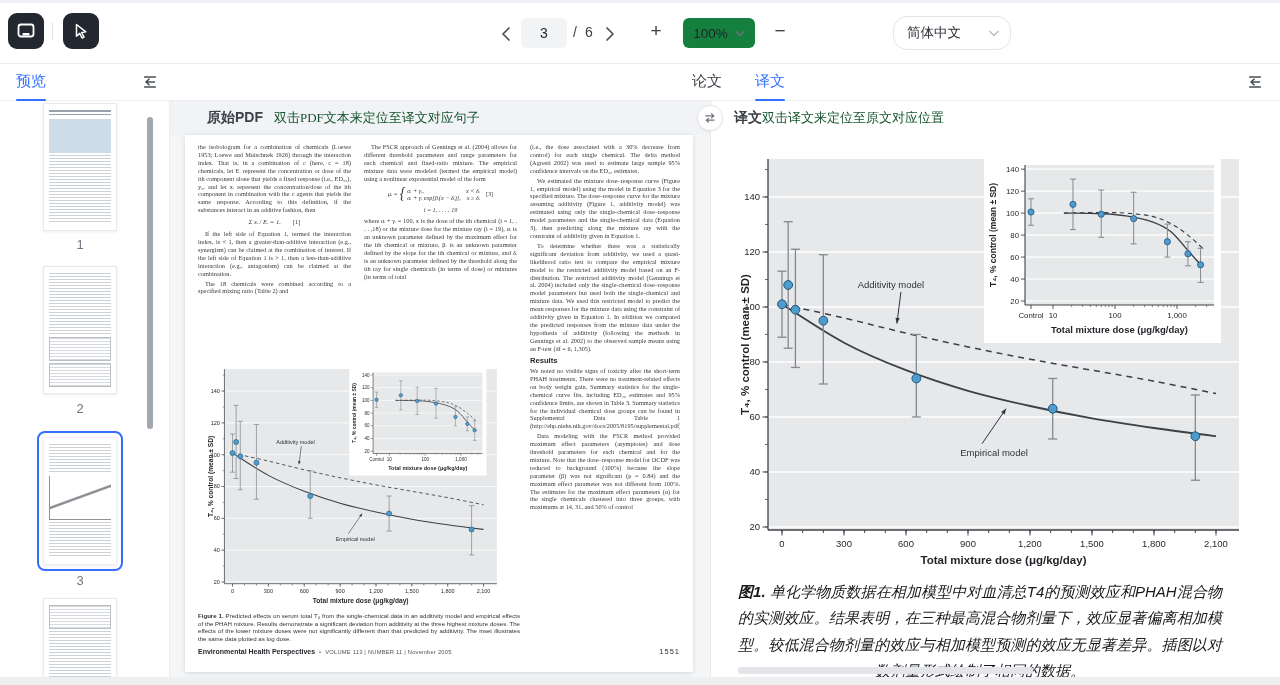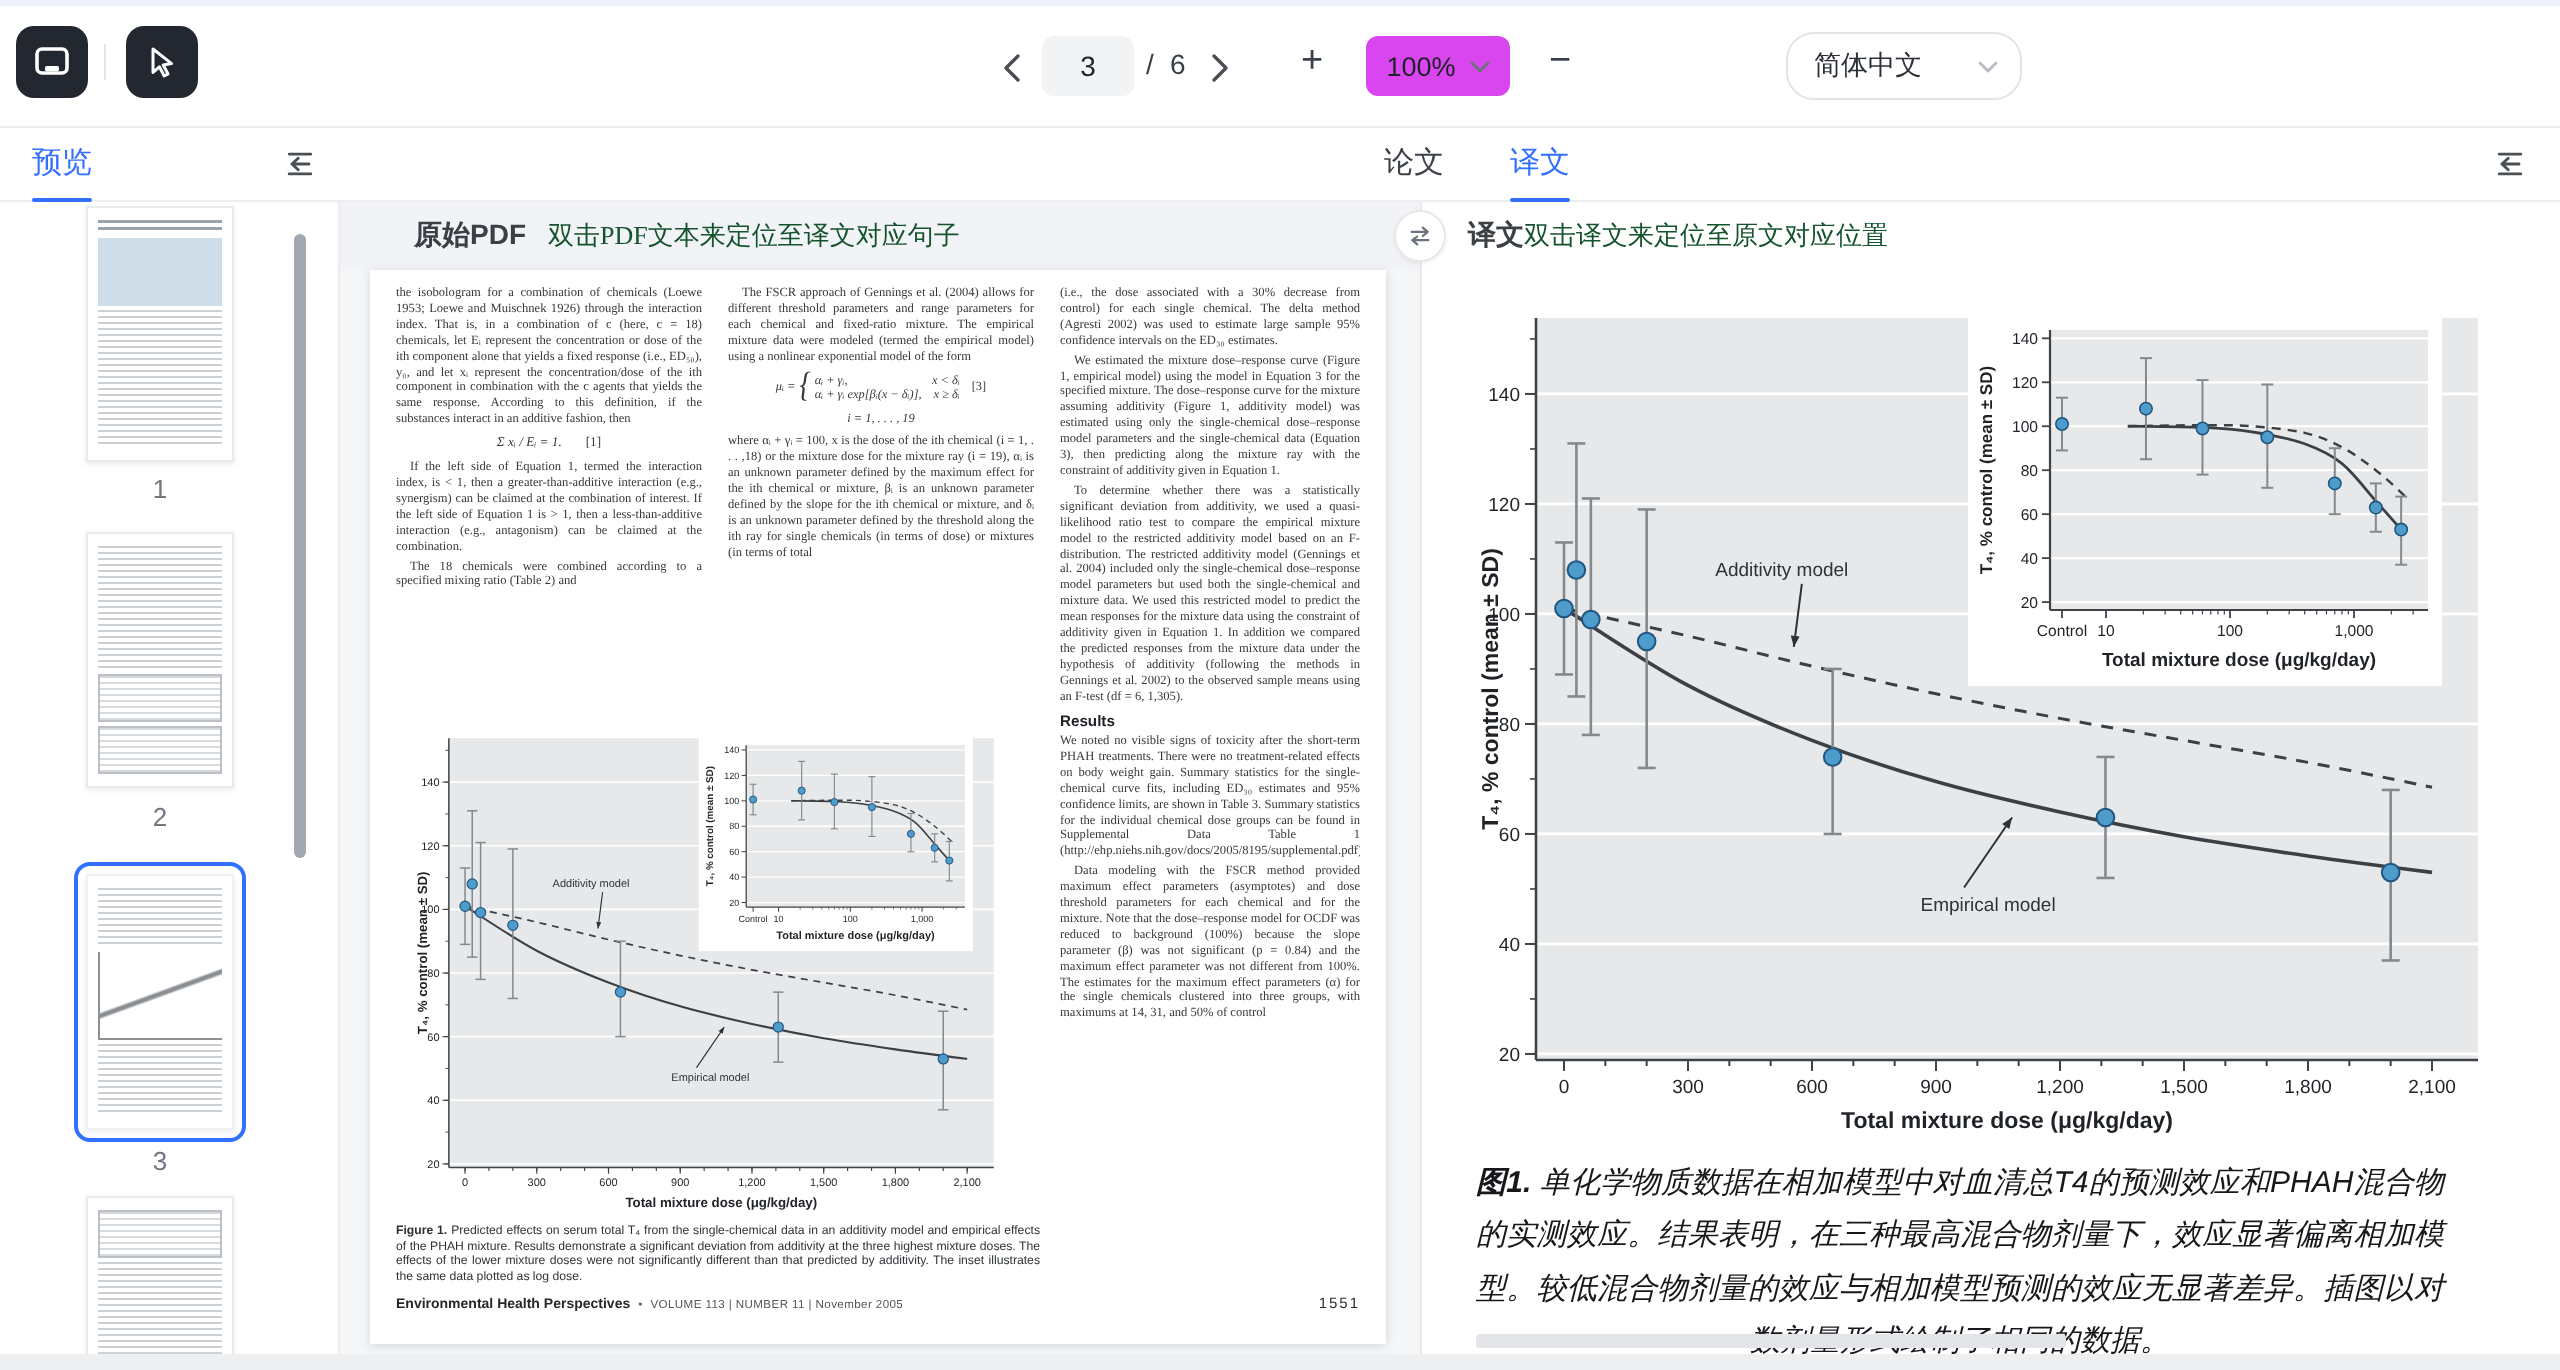--- a/index.html
+++ b/index.html
@@ -15,21 +15,21 @@
   .tool-btn.b2 { left:63px; }
   .tool-divider { position:absolute; left:52px; top:19px; width:1px; height:18px; background:#e4e5e7; }
 
   .icon-btn { position:absolute; display:flex; align-items:center; justify-content:center; cursor:pointer; }
   .pg-prev { left:494px; top:18px; width:24px; height:26px; }
   .pg-next { left:598px; top:18px; width:24px; height:26px; }
   .page-input { position:absolute; left:521px; top:15px; width:46px; height:30px; background:#f2f3f5; border:none; border-radius:6px; text-align:center; font-size:14px; color:#1f2329; font-family:inherit; }
   .page-sep { position:absolute; left:573px; top:21px; font-size:14px; color:#3a4048; }
   .page-total { position:absolute; left:585px; top:21px; font-size:14px; color:#3a4048; }
   .zoom-in { position:absolute; left:646px; top:17px; font-size:19px; color:#3a4048; cursor:pointer; width:20px; text-align:center; }
-  .zoom-chip { position:absolute; left:683px; top:15px; width:72px; height:30px; background:#d946ef; border-radius:6px; display:flex; align-items:center; justify-content:center; gap:7px; cursor:pointer; }
+  .zoom-chip { position:absolute; left:683px; top:15px; width:72px; height:30px; background:#15803d; border-radius:6px; display:flex; align-items:center; justify-content:center; gap:7px; cursor:pointer; }
   .zoom-chip span { font-size:13.5px; color:#1f2329; }
   .zoom-out { position:absolute; left:770px; top:17px; font-size:19px; color:#3a4048; cursor:pointer; width:20px; text-align:center; }
 
   .select { position:absolute; top:13px; height:34px; border:1px solid #e3e4e6; border-radius:4px; background:#fff; display:flex; align-items:center; justify-content:space-between; padding:0 11px 0 13px; cursor:pointer; }
   .sel-lang { left:893px; width:118px;border-radius:14px; }
   .sel-layout { left:1021px; width:138px; }
   .select span { font-size:13.5px; color:#2a2f36; }
   .download-btn { position:absolute; left:1167px; top:13px; width:108px; height:35px; background:#3e4552; border-radius:6px; display:flex; align-items:center; justify-content:center; gap:8px; cursor:pointer; }
   .download-btn span { color:#fff; font-size:14px; font-weight:700; letter-spacing:1px; }
 

